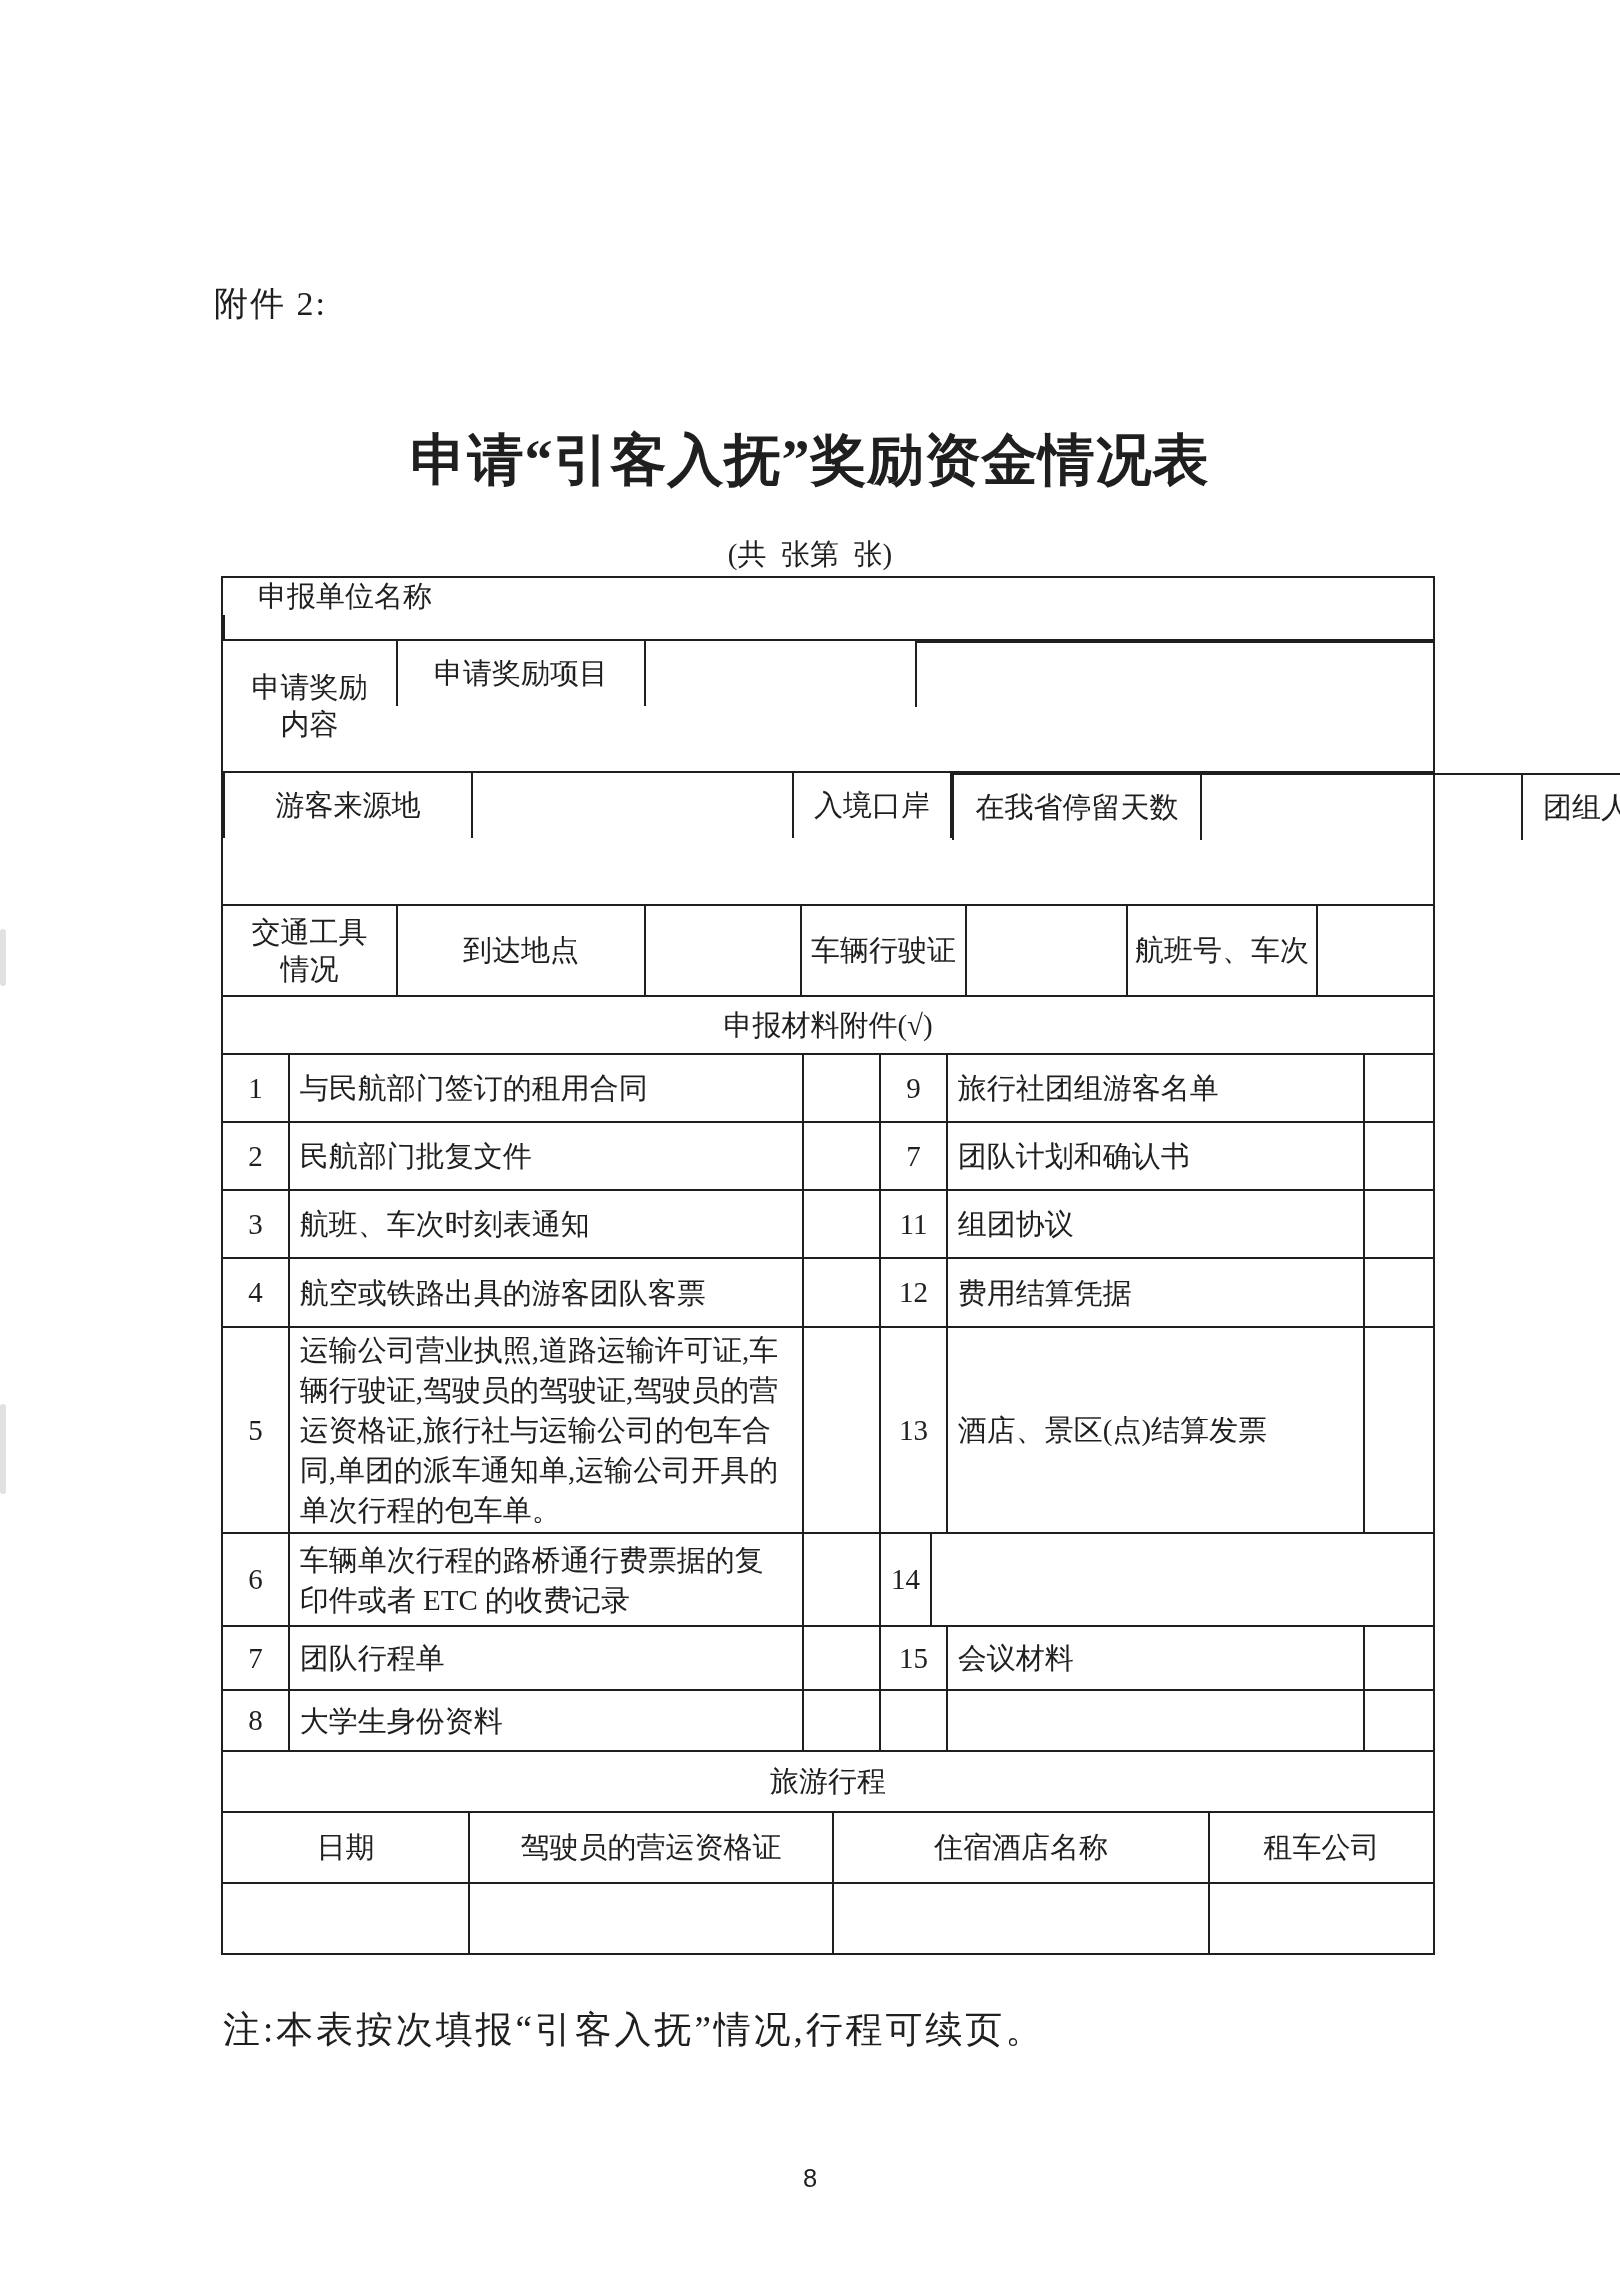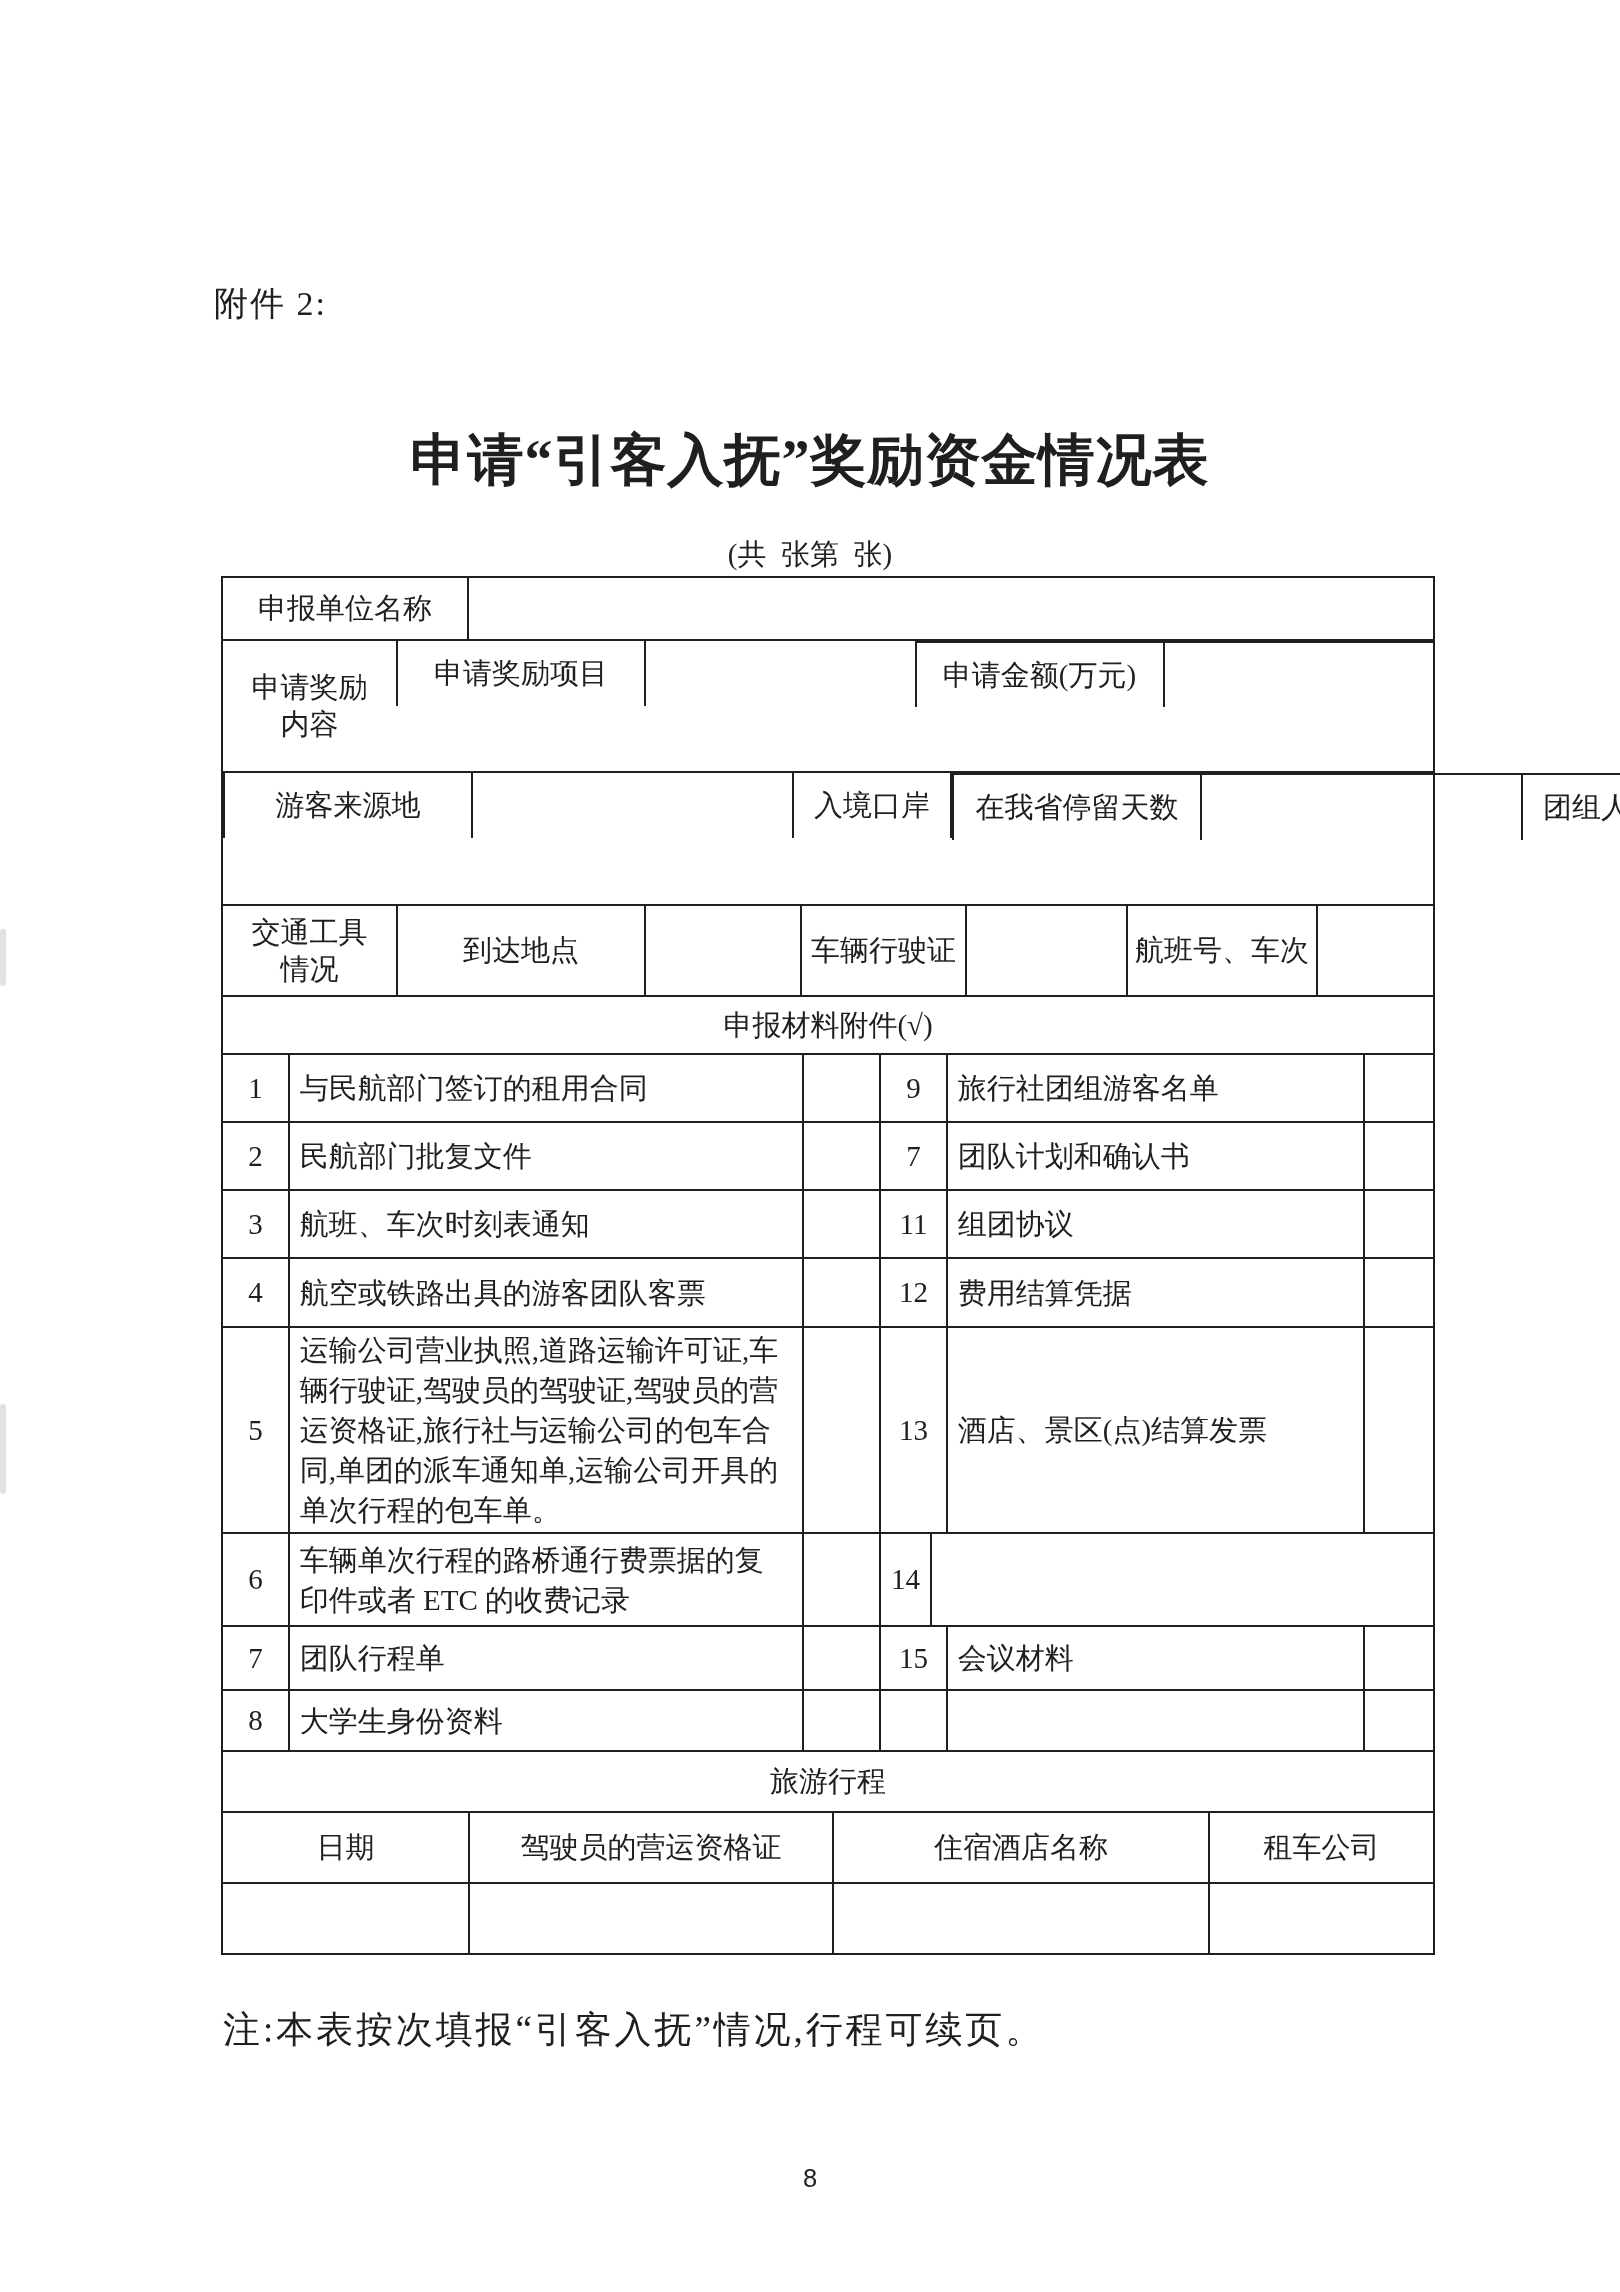--- a/index.html
+++ b/index.html
@@ -29,21 +29,21 @@
     text-align:center;font-size:29px;white-space:pre;
   }
   .formtable{
     position:absolute;left:221px;top:576px;
     width:1210px;
     border:2.9px solid var(--ink);
     box-sizing:content-box;
     font-size:29px;line-height:37px;
   }
   .trow{display:flex;border-top:2px solid var(--ink);}
-  .formtable > .trow:first-child{border-top:none;}
+  .formtable > .trow:first-child{border-top:none;flex-direction:column;}
   .cell{
     box-sizing:border-box;
     border-left:2px solid var(--ink);
     display:flex;align-items:center;
     overflow:hidden;
   }
   .trow > .cell:first-child{border-left:none;}
   .lbl{justify-content:center;text-align:center;}
   .pre{white-space:pre-line;}
   .grow{flex:1;}
@@ -83,21 +83,20 @@
 
     <div class="trow" style="height:130px">
       <div class="cell lbl pre" style="width:173px">申请奖励
 内容</div>
       <div class="subcol">
         <div class="subrow" style="height:65px">
           <div class="cell lbl" style="width:248px">申请奖励项目</div>
           <div class="cell grow"></div>
         </div>
         <div class="subrow" style="height:64px">
-          <div class="cell lbl" style="width:248px">申请金额(万元)</div>
           <div class="cell grow"></div>
         </div>
       </div>
     </div>
 
     <div class="trow" style="height:131px">
       <div class="cell lbl" style="width:173px">游客情况</div>
       <div class="subcol">
         <div class="subrow" style="height:65px">
           <div class="cell lbl" style="width:248px">游客来源地</div>

